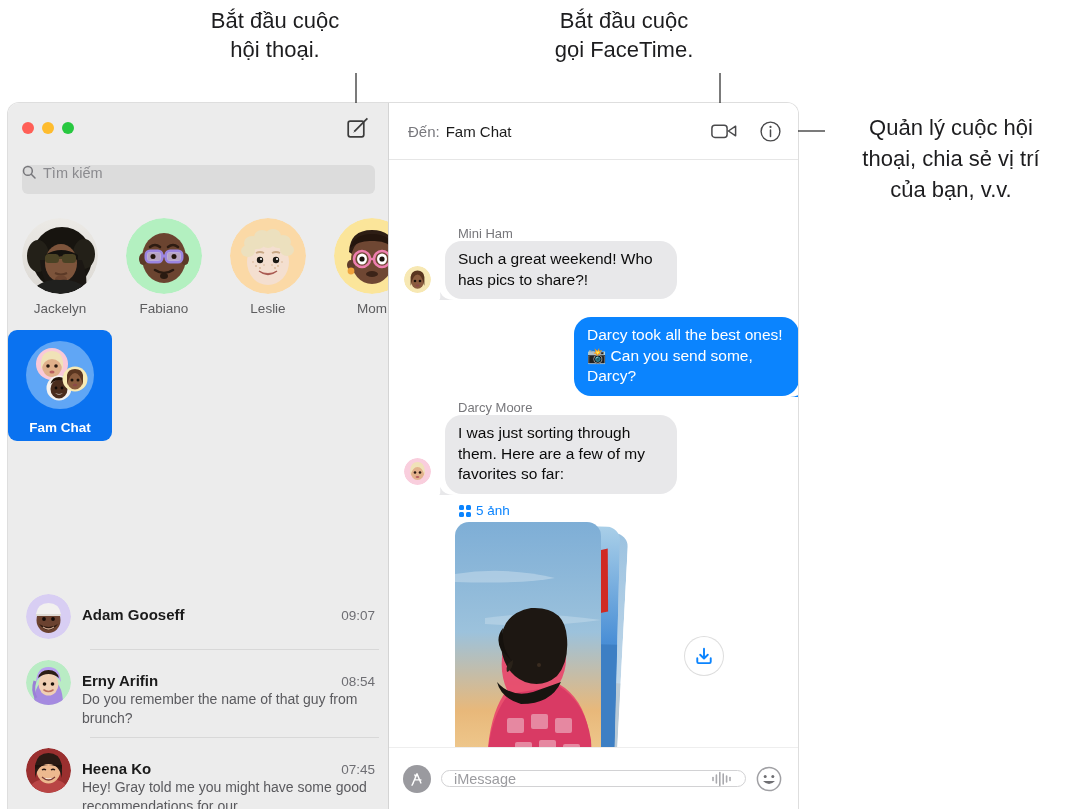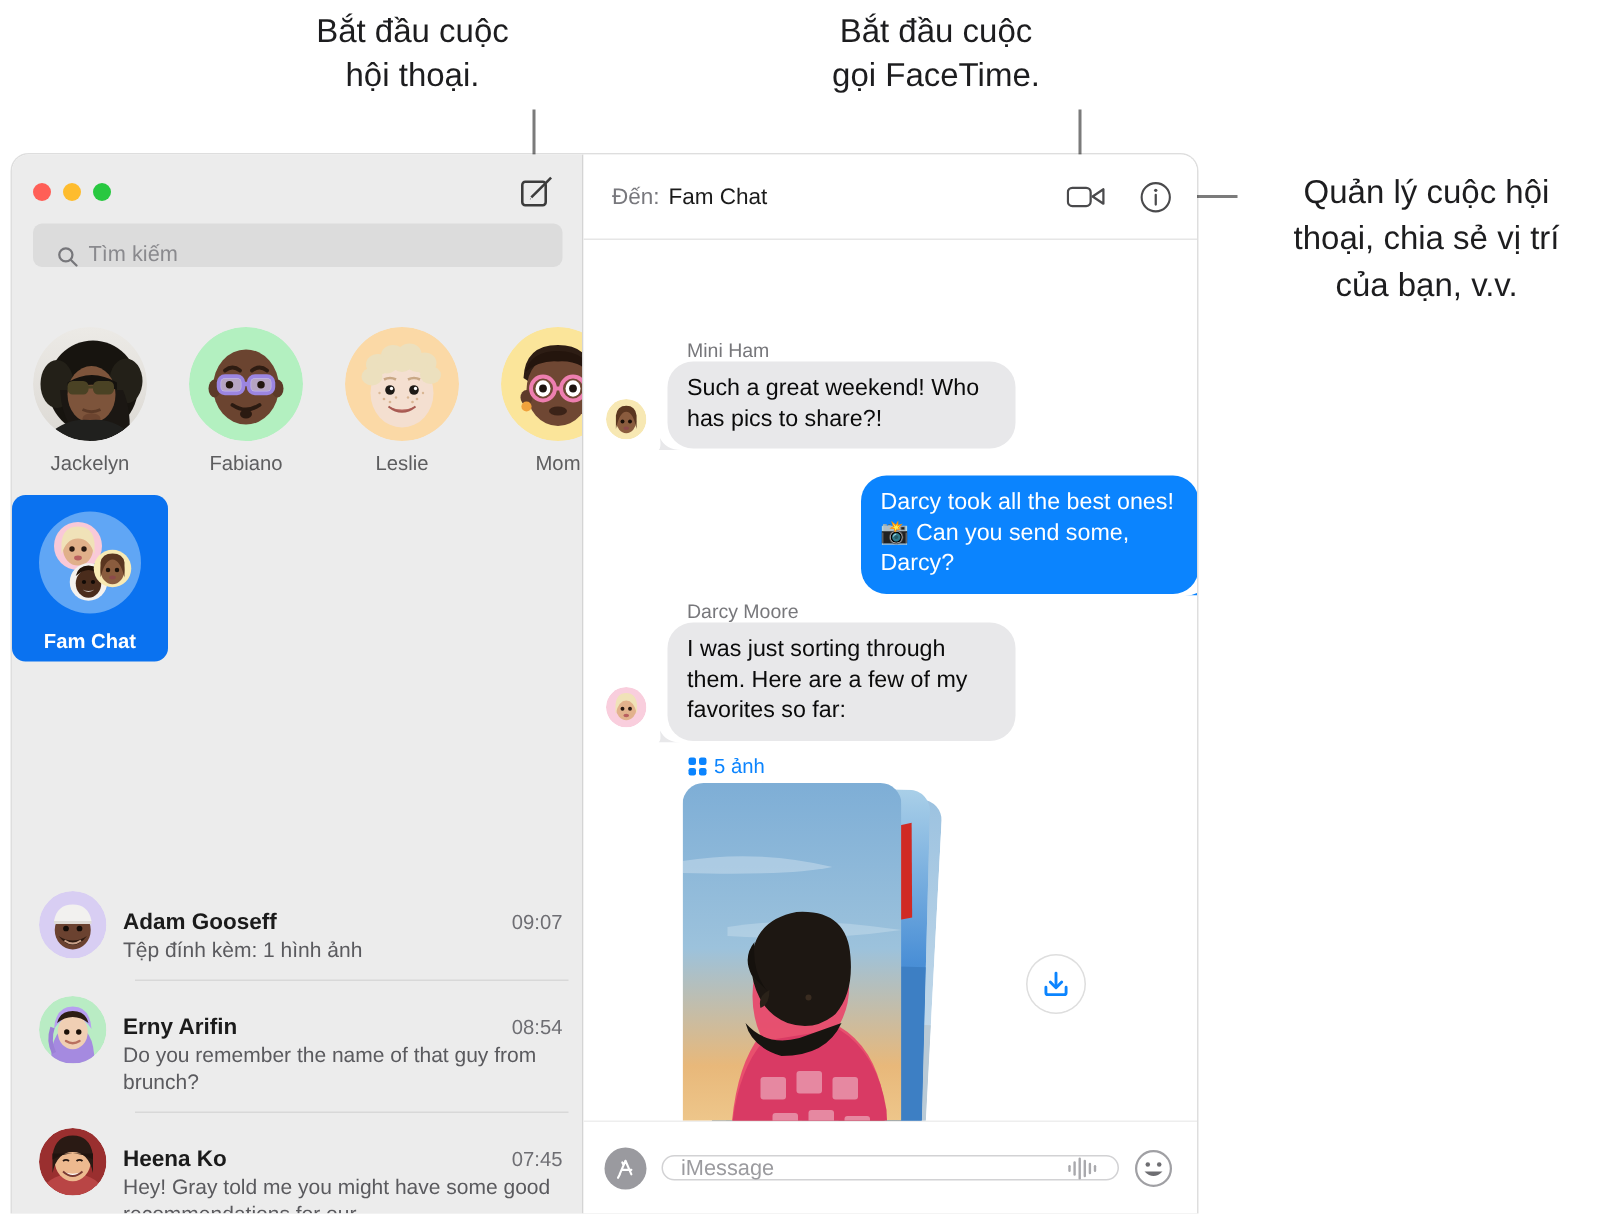--- a/index.html
+++ b/index.html
@@ -52,23 +52,23 @@
   #traffic{position:absolute;left:14px;top:19px;display:flex;gap:8px;}
   .light{width:12px;height:12px;border-radius:50%;}
   .light.red{background:#ff5f57;}
   .light.yellow{background:#febc2e;}
   .light.green{background:#28c840;}
 
   #compose-btn{
     position:absolute;right:19px;top:14px;width:22px;height:22px;cursor:pointer;
   }
   #search-field{
-    position:absolute;left:14px;top:46px;width:353px;height:29px;
+    position:absolute;left:14px;top:62px;width:353px;height:29px;
     background:#dcdcdc;border-radius:6px;
-    display:flex;align-items:flex-end;gap:7px;padding:0 16px;box-sizing:border-box;
+    display:flex;align-items:flex-start;gap:7px;padding:0 0;box-sizing:border-box;
   }
   #search-field .ph{color:#8a8a8e;font-size:14.5px;}
 
   
   #pinned{
     position:absolute;left:0;top:108px;width:381px;
     display:grid;grid-template-columns:repeat(5,1fr);
     row-gap:8px;
   }
   .pin{
@@ -389,21 +389,20 @@
             <circle cx="27" cy="25" r="1.9" fill="#140c07"></circle>
             <path d="M13 30 Q22.5 42 32 30 Q22.5 36 13 30Z" fill="#2e1a10"></path>
             <path d="M17 33 Q22.5 37 28 33" stroke="#caa28a" stroke-width="1.3" fill="none"></path>
           </svg>
         </div>
         <div class="body">
           <div class="row1">
             <span class="nm">Adam Gooseff</span>
             <span class="tm">09:07</span>
           </div>
-          <div class="pv">Tệp đính kèm:  1 hình ảnh</div>
         </div>
       </div>
 
       <div class="conv">
         <div class="cav">
           <svg viewBox="0 0 45 45" width="45" height="45">
             <circle cx="22.5" cy="22.5" r="22.5" fill="#b9ecc4"></circle>
             <path d="M8 45 Q8 20 22.5 20 Q37 20 37 45 Z" fill="#a58ae0"></path>
             <path d="M10 22 Q11 7 22.5 7 Q34 7 35 22 Q30 14 22.5 14 Q15 14 10 22Z" fill="#b79ff0"></path>
             <ellipse cx="22.5" cy="24" rx="10" ry="11.5" fill="#f0cfb4"></ellipse>

